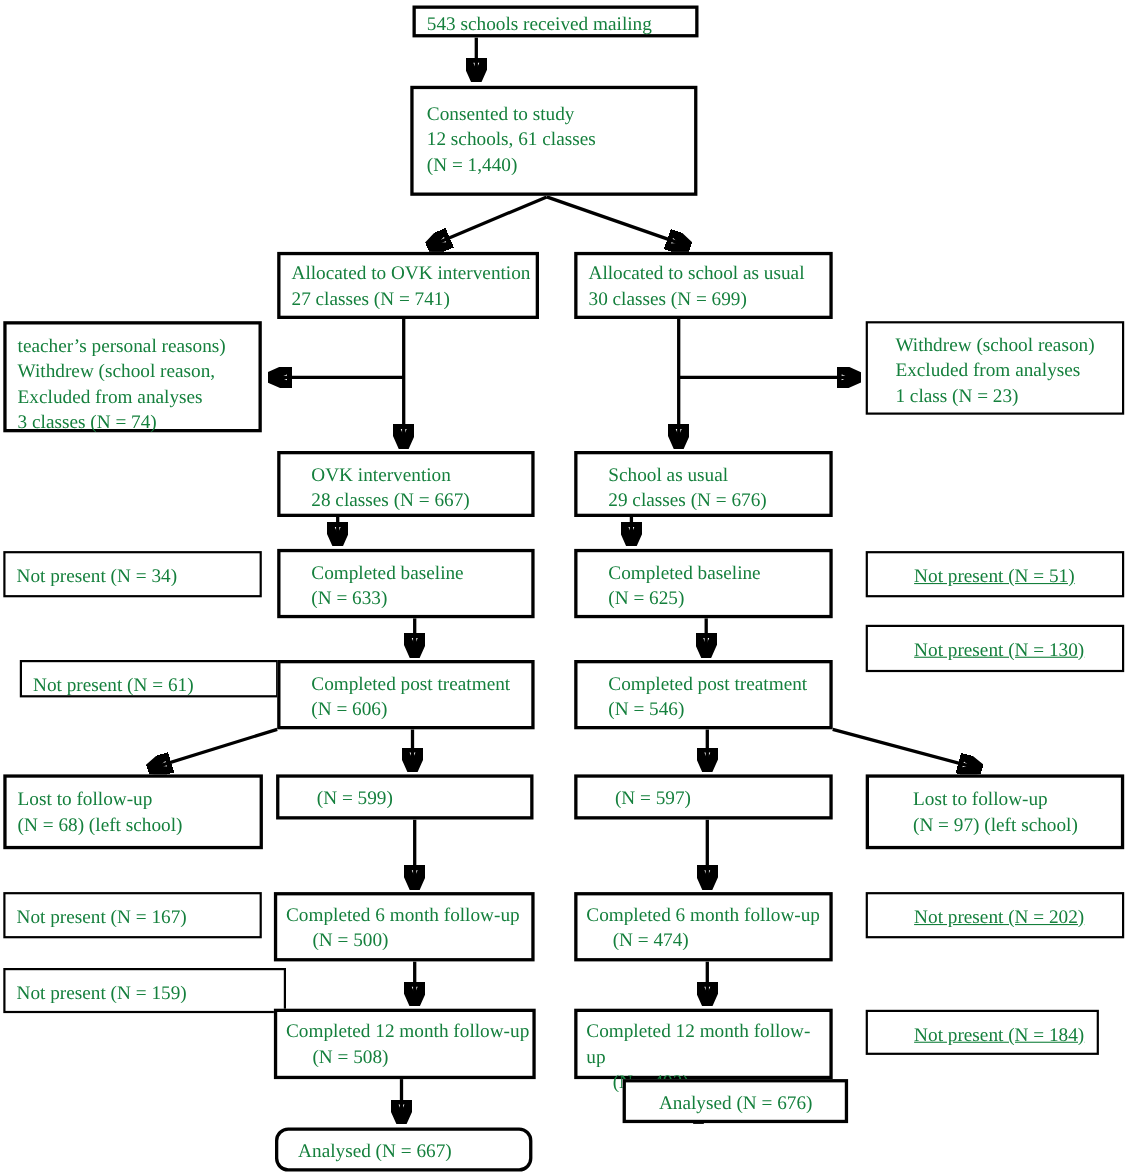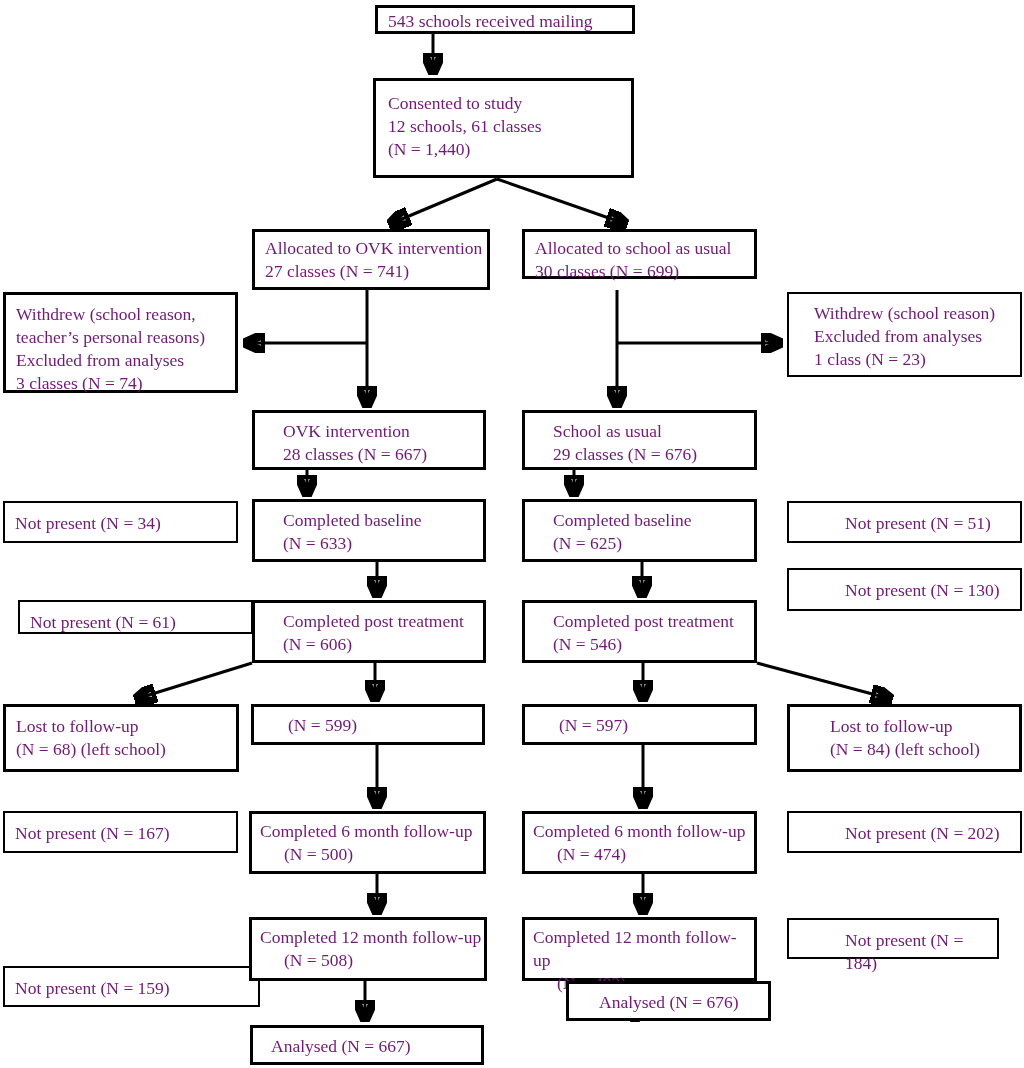--- a/index.html
+++ b/index.html
@@ -1,37 +1,37 @@
 <!DOCTYPE html>
 <html><head>
 <meta charset="utf-8">
 <style>
   html,body{margin:0;padding:0;background:#ffffff;}
   #canvas{
     position:relative;width:1024px;height:1068px;background:#ffffff;
     font-family:"Liberation Serif","DejaVu Serif",serif;
-    color:#701a75;font-size:17.5px;line-height:23px;overflow:hidden;
+    color:#15803d;font-size:17.5px;line-height:23px;overflow:hidden;
   }
   .box{
     position:absolute;background:#fff;border:2px solid #000;box-sizing:border-box;
   }
   .bold-border{border-width:3px;}
   .b-mailing{padding:2px 4px 0 10px;}
   .b-consented{padding:11px 4px 16px 12px;}
   .b-alloc{padding:5px 2px 0 10px;}
   .b-side-l{padding:8px 4px 0 10px;}
   .b-side-l1{padding:9px 4px 0 10px;}
-  .b-side-r{padding:9px 4px 0 56px;}
+  .b-side-r{padding:9px 4px 0 42px;text-decoration:underline;}
   .b-withdrew-r{padding:8px 4px 0 25px;}
   .b-ltf-r{padding:8px 4px 0 40px;}
   .b-mid{padding:7px 2px 0 28px;}
   .b-n{padding:7px 2px 0 34px;}
   .b-follow{padding:6px 2px 0 8px;}
   .b-follow div:nth-child(2){padding-left:24px;}
-  .b-an-l{padding:7px 2px 12px 18px;}
+  .b-an-l{padding:7px 2px 12px 18px;border-radius:12px;}
   .b-an-r{padding:7px 2px 0 30px;}
   svg#connectors{position:absolute;left:0;top:0;width:1024px;height:1068px;pointer-events:none;}
   svg#connectors line, svg#connectors path{stroke:#000;stroke-width:3;fill:none;}
 </style>
 </head>
 <body>
 
 <div id="canvas">
 
   <svg id="connectors" viewBox="0 0 1024 1068">
@@ -71,28 +71,28 @@
       <div>Consented to study</div>
       <div>12 schools, 61 classes</div>
       <div>(N = 1,440)</div>
     </div>
 
   <div class="box bold-border b-alloc" style="left:252px;top:229px;width:238px;height:61px;">
       <div>Allocated to OVK intervention</div>
       <div>27 classes (N = 741)</div>
     </div>
 
-  <div class="box bold-border b-alloc" style="left:522px;top:229px;width:235px;height:50px;">
+  <div class="box bold-border b-alloc" style="left:522px;top:229px;width:235px;height:61px;">
       <div>Allocated to school as usual</div>
       <div>30 classes (N = 699)</div>
     </div>
 
   <div class="box bold-border b-side-l" style="left:3px;top:292px;width:235px;height:101px;">
+      <div>teacher’s personal reasons)</div>
       <div>Withdrew (school reason,</div>
-      <div>teacher’s personal reasons)</div>
       <div>Excluded from analyses</div>
       <div>3 classes (N = 74)</div>
     </div>
 
   <div class="box b-withdrew-r" style="left:787px;top:292px;width:235px;height:85px;">
       <div>Withdrew (school reason)</div>
       <div>Excluded from analyses</div>
       <div>1 class (N = 23)</div>
     </div>
 
@@ -150,42 +150,42 @@
   <div class="box bold-border b-n" style="left:251px;top:704px;width:234px;height:41px;">
       <div>(N = 599)</div>
     </div>
 
   <div class="box bold-border b-n" style="left:522px;top:704px;width:235px;height:41px;">
       <div>(N = 597)</div>
     </div>
 
   <div class="box bold-border b-ltf-r" style="left:787px;top:704px;width:235px;height:68px;">
       <div>Lost to follow-up</div>
-      <div>(N = 84) (left school)</div>
+      <div>(N = 97) (left school)</div>
     </div>
 
   <div class="box b-side-l1" style="left:3px;top:811px;width:235px;height:42px;">
       <div>Not present (N = 167)</div>
     </div>
 
   <div class="box bold-border b-follow" style="left:249px;top:811px;width:237px;height:63px;">
       <div>Completed 6 month follow-up</div>
       <div>(N = 500)</div>
     </div>
 
   <div class="box bold-border b-follow" style="left:522px;top:811px;width:235px;height:63px;">
       <div>Completed 6 month follow-up</div>
       <div>(N = 474)</div>
     </div>
 
   <div class="box b-side-r" style="left:787px;top:811px;width:235px;height:42px;">
       <div>Not present (N = 202)</div>
     </div>
 
-  <div class="box b-side-l1" style="left:3px;top:966px;width:257px;height:41px;">
+  <div class="box b-side-l1" style="left:3px;top:880px;width:257px;height:41px;">
       <div>Not present (N = 159)</div>
     </div>
 
   <div class="box bold-border b-follow" style="left:249px;top:917px;width:238px;height:64px;">
       <div>Completed 12 month follow-up</div>
       <div>(N = 508)</div>
     </div>
 
   <div class="box bold-border b-follow" style="left:522px;top:917px;width:235px;height:64px;">
       <div>Completed 12 month follow-up</div>

